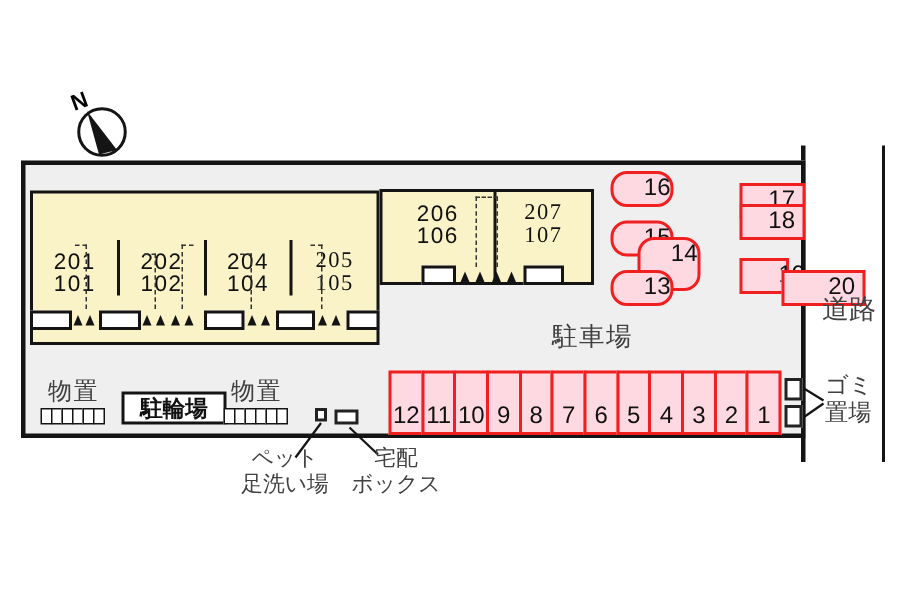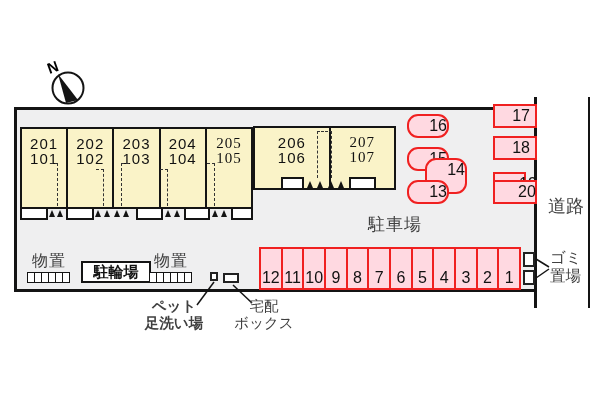--- a/index.html
+++ b/index.html
@@ -47,37 +47,31 @@
   <div class="abs vline" style="left:588px;top:97px;width:2px;height:211px;"></div>
 
   <div class="abs site" style="left:14px;top:107px;width:523px;height:185px;"></div>
 
   <svg class="abs" style="left:44px;top:53px;" width="48" height="56" viewBox="0 0 48 56">
     <text x="3" y="19" font-size="15" font-weight="bold" transform="rotate(-20 10 13)">N</text>
     <circle cx="24" cy="35" r="15.5" fill="none" stroke="#141414" stroke-width="2"></circle>
     <polygon points="14,21 34,47 22,50" fill="#141414"></polygon>
   </svg>
 
-  <div class="abs block" style="left:20px;top:127px;width:233px;height:82px;">
+  <div class="abs block" style="left:20px;top:127px;width:233px;height:103px;align-items:center;">
     <div class="unit">
       <div class="nums">
           <div>201</div>
           <div>101</div>
         </div>
     </div>
     <div class="unit">
       <div class="nums">
           <div>202</div>
           <div>102</div>
-        </div>
-    </div>
-    <div class="unit">
-      <div class="nums">
-          <div>203</div>
-          <div>103</div>
         </div>
     </div>
     <div class="unit">
       <div class="nums">
           <div>204</div>
           <div>104</div>
         </div>
     </div>
     <div class="unit">
       <div class="nums">
@@ -140,24 +134,24 @@
   <div class="abs tri" style="left:306.5px;top:181px;"></div>
   <div class="abs tri" style="left:316.5px;top:181px;"></div>
   <div class="abs tri" style="left:327.5px;top:181px;"></div>
   <div class="abs tri" style="left:337.5px;top:181px;"></div>
 
   <div class="abs pbox ltext" style="left:407px;top:114px;width:42px;height:24px;"><span>16</span></div>
   <div class="abs pbox ltext" style="left:407px;top:136px;width:42px;height:24px;margin-top:11px;"><span>15</span></div>
   <div class="abs pbox ltext" style="left:425px;top:158px;width:42px;height:36px;"><span>14</span></div>
   <div class="abs pbox ltext" style="left:407px;top:180px;width:42px;height:24px;"><span>13</span></div>
 
-  <div class="abs pbox rtext" style="left:493px;top:104px;width:44px;height:24px;"><span>17</span></div>
+  <div class="abs pbox rtext" style="left:493px;top:122px;width:44px;height:24px;"><span>17</span></div>
   <div class="abs pbox rtext" style="left:493px;top:136px;width:44px;height:24px;"><span>18</span></div>
   <div class="abs pbox rtext" style="left:493px;top:172px;width:32px;height:24px;padding-left:24px;"><span>19</span></div>
-  <div class="abs pbox rtext" style="left:493px;top:180px;width:44px;height:24px;padding-left:23px;"><span>20</span></div>
+  <div class="abs pbox rtext" style="left:521px;top:180px;width:56px;height:24px;padding-left:23px;"><span>20</span></div>
 
   <div class="lbl" style="left:368px;top:213px;font-size:17px;letter-spacing:1px;">駐車場</div>
 
   <div class="abs prow" style="left:259px;top:247px;width:262px;height:43px;">
     <div class="pcell">
         <span>12</span>
       </div>
     <div class="pcell">
         <span>11</span>
       </div>
@@ -223,21 +217,21 @@
   <div class="abs smallrect" style="left:523px;top:252px;width:12px;height:15px;"></div>
   <div class="abs smallrect" style="left:523px;top:270px;width:12px;height:15px;"></div>
 
   <svg class="abs" style="left:0;top:0;" width="600" height="400" viewBox="0 0 600 400">
     <line x1="214" y1="282" x2="197" y2="305" stroke="#141414" stroke-width="1.5"></line>
     <line x1="233" y1="285" x2="252" y2="303" stroke="#141414" stroke-width="1.5"></line>
     <line x1="536" y1="259" x2="549" y2="267" stroke="#141414" stroke-width="1.5"></line>
     <line x1="536" y1="278" x2="549" y2="269" stroke="#141414" stroke-width="1.5"></line>
   </svg>
 
-  <div class="lbl center" style="left:136px;top:298px;width:76px;font-size:14.5px;line-height:16.5px;font-weight:bold;">
+  <div class="lbl center" style="left:152px;top:298px;width:76px;font-size:14.5px;line-height:16.5px;">
     <div>ペット</div>
     <div>足洗い場</div>
   </div>
   <div class="lbl center" style="left:226px;top:298px;width:76px;font-size:14.5px;line-height:16.5px;">
     <div>宅配</div>
     <div>ボックス</div>
   </div>
   <div class="lbl" style="left:550px;top:249px;font-size:15.5px;line-height:17.5px;">
     <div>ゴミ</div>
     <div>置場</div>

